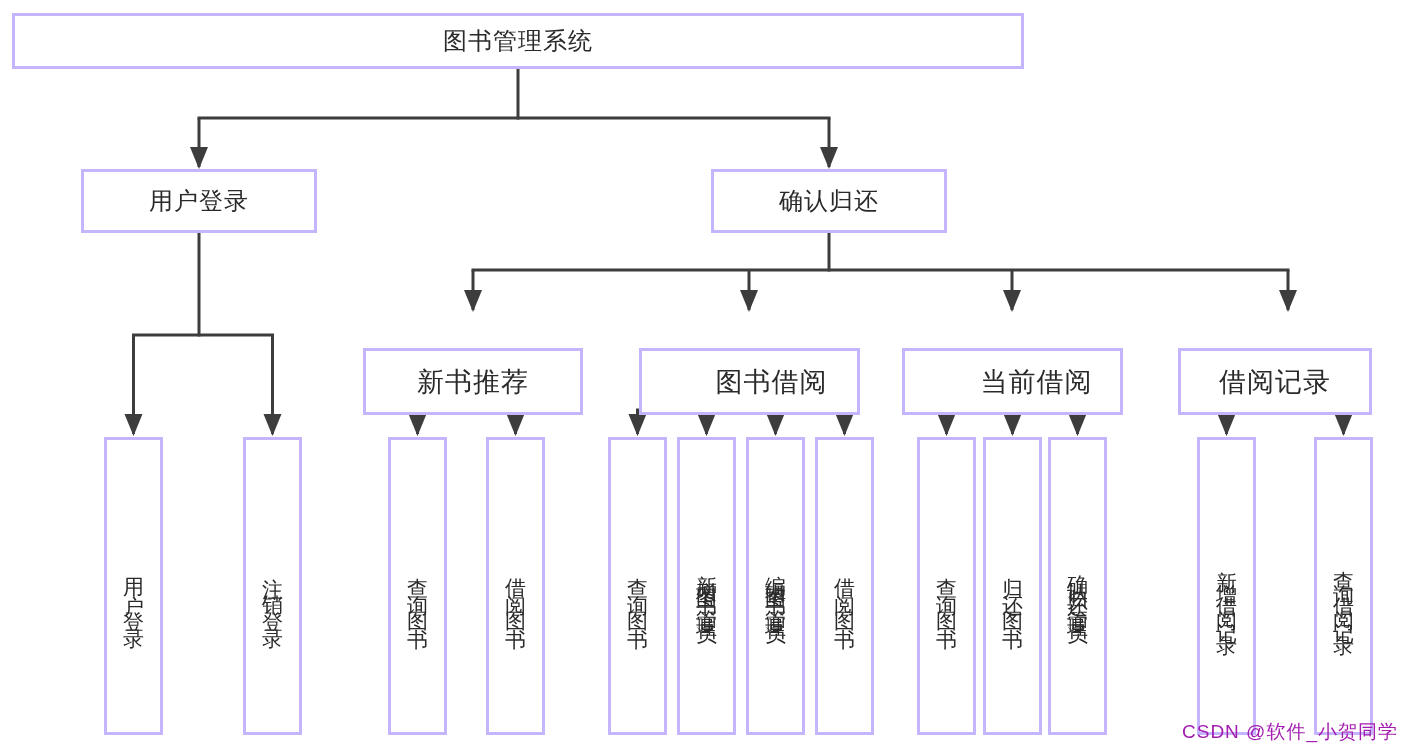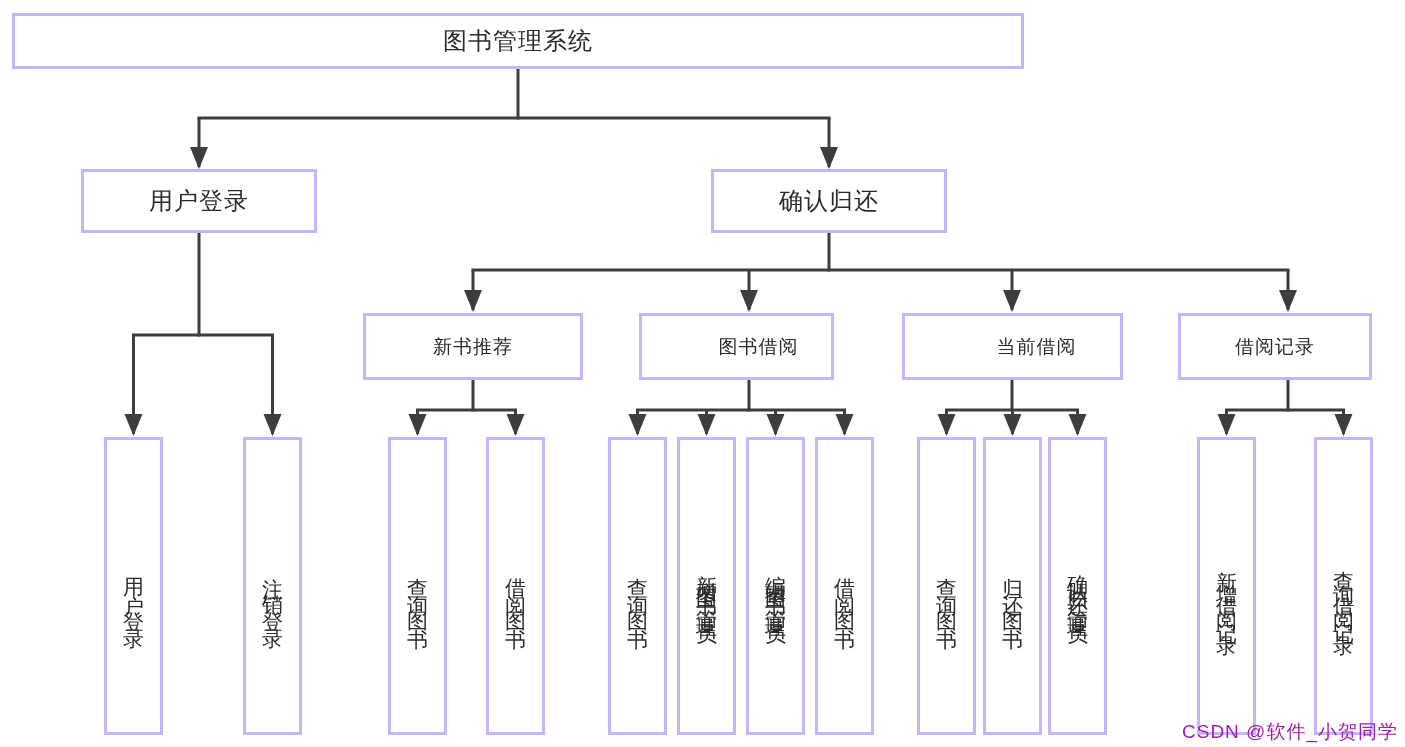--- a/index.html
+++ b/index.html
@@ -22,21 +22,21 @@
     position: absolute;
     box-sizing: border-box;
     background: #ffffff;
     border: 3px solid #c4b5fd;
     display: flex;
     align-items: center;
     justify-content: center;
     z-index: 2;
   }
   .hbox { font-size: 24px; letter-spacing: 1px; }
-  .mbox { font-size: 19px; letter-spacing: 1px; }
+  .mbox { font-size: 27px; letter-spacing: 1px; margin-top: 35px; }
   .leaf {
     writing-mode: vertical-rl;
     text-orientation: mixed;
     font-size: 21px;
     width: 59px;
     top: 437px;
     height: 298px;
   }
   .ls4 { letter-spacing: 17px; margin-bottom: -17px; }
   .ls6 { letter-spacing: 13px; margin-bottom: -13px; }
@@ -114,21 +114,21 @@
   <div class="box hbox" style="left:81px;top:169px;width:236px;height:64px;">
     <span>用户登录</span>
   </div>
   <div class="box hbox" style="left:711px;top:169px;width:236px;height:64px;">
     <span>确认归还</span>
   </div>
 
   <div class="box mbox" style="left:363px;top:313px;width:220px;height:67px;">
     <span>新书推荐</span>
   </div>
-  <div class="box mbox" style="left:639px;top:313px;width:195px;height:67px;padding-left:44px;">
+  <div class="box mbox" style="left:639px;top:313px;width:221px;height:67px;padding-left:44px;">
     <span>图书借阅</span>
   </div>
   <div class="box mbox" style="left:902px;top:313px;width:221px;height:67px;padding-left:48px;">
     <span>当前借阅</span>
   </div>
   <div class="box mbox" style="left:1178px;top:313px;width:194px;height:67px;">
     <span>借阅记录</span>
   </div>
 
   <div class="box leaf" style="left:104px;">

